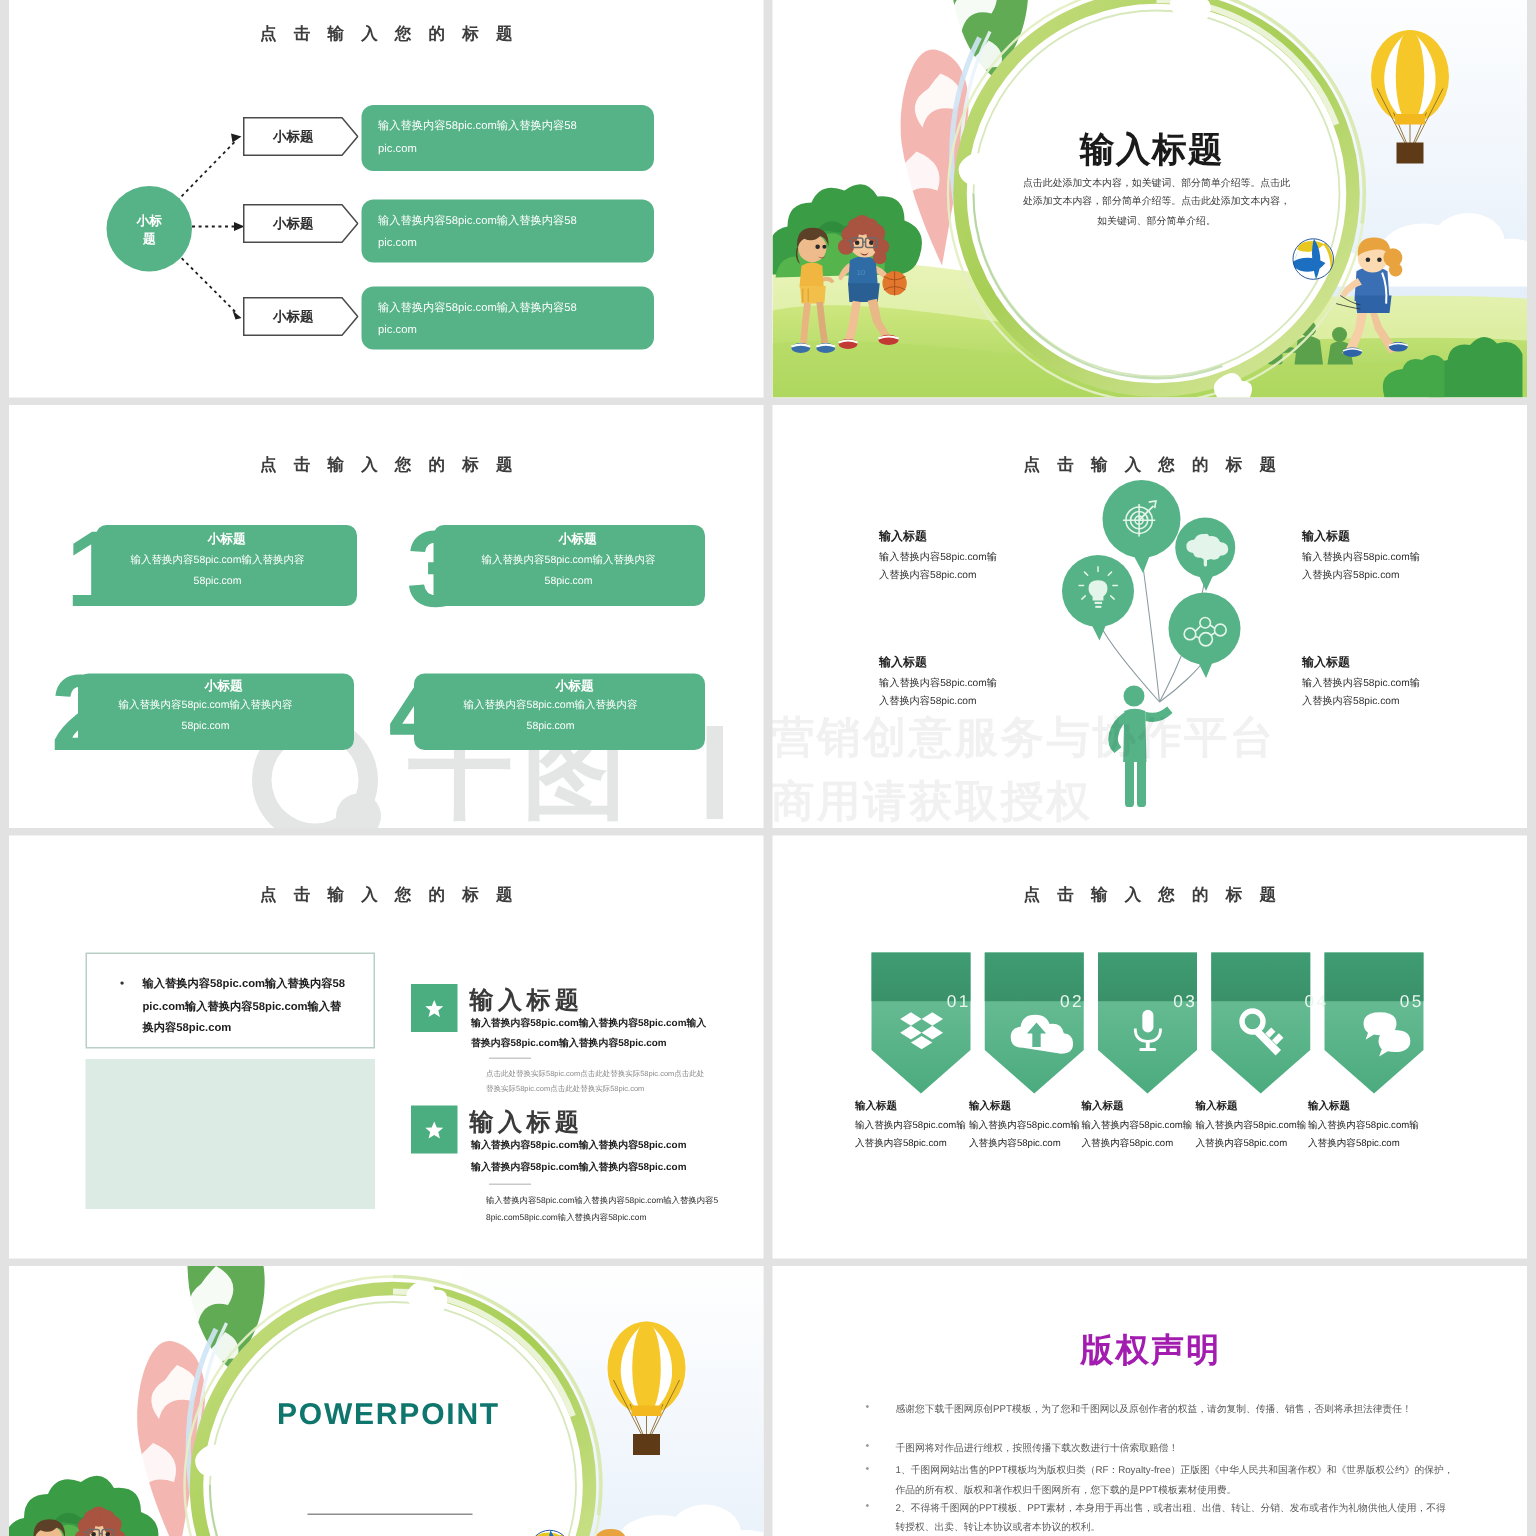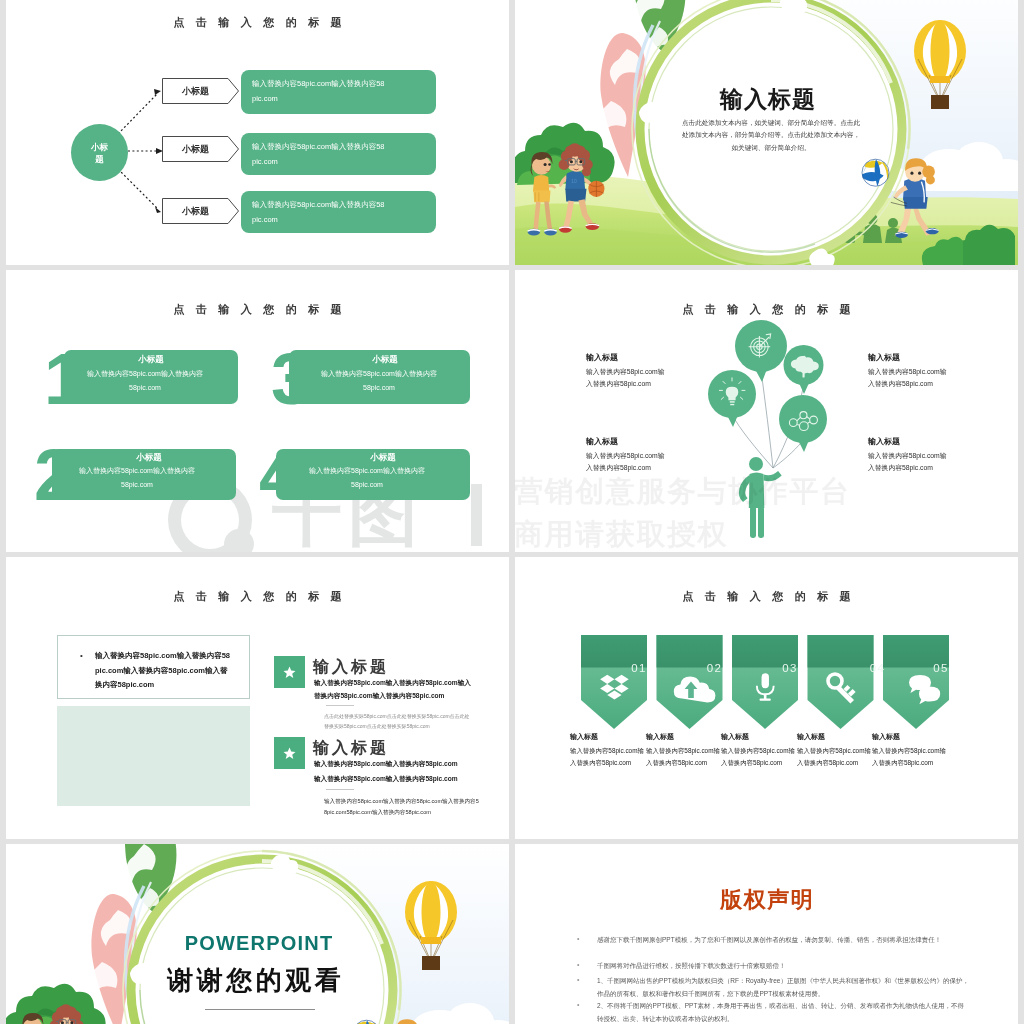--- a/index.html
+++ b/index.html
@@ -75,21 +75,21 @@
                font-size:23px;font-weight:bold;color:#1a1a1a;letter-spacing:1px;}
   .cover-body{position:absolute;left:166px;top:134px;width:180px;text-align:center;
               font-size:6.6px;line-height:12.4px;color:#3a3a3a;}
   .thx-en{position:absolute;left:133px;top:88px;width:240px;text-align:center;
           font-size:20px;font-weight:bold;color:#0f766e;letter-spacing:1.2px;}
   .thx-cn{position:absolute;left:128px;top:119px;width:240px;text-align:center;
           font-size:26px;font-weight:bold;color:#111;letter-spacing:3.5px;text-indent:3.5px;}
   .thx-rule{position:absolute;left:199px;top:165px;width:110px;height:1px;background:#8e8e8e;}
 
   
-  .s8-h1{position:absolute;width:100%;text-align:center;font-weight:bold;color:#c2410c;font-size:22px;
+  .s8-h1{position:absolute;width:100%;text-align:center;font-weight:bold;color:#a21caf;font-size:22px;
          letter-spacing:1.5px;text-indent:1.5px;}
   .s8-h2{position:absolute;width:100%;text-align:center;font-weight:bold;color:#111;font-size:10.2px;
          letter-spacing:0.7px;text-indent:0.7px;}
   .s8-row{position:absolute;left:62px;width:400px;}
   .s8-dot{position:absolute;left:0;top:1px;color:#999;font-size:7px;line-height:1;}
   .s8-li{position:absolute;left:20px;top:0;width:372px;font-size:6.5px;line-height:12.6px;color:#585858;
          word-break:break-all;}
 
   .wm{position:absolute;color:rgba(0,0,0,0.055);font-weight:bold;pointer-events:none;}
   .bigwm{position:absolute;left:160px;top:206px;width:340px;height:84px;z-index:0;pointer-events:none;}
@@ -742,21 +742,20 @@
             <path d="M2,56 C14,48 34,48 50,58 C38,74 16,74 4,64 Z" fill="#1c6fc0"></path>
             <path d="M50,28 C60,40 64,54 58,70 C58,52 54,38 46,30 Z" fill="#e8c820"></path>
             <path d="M33,22 C44,38 46,62 36,82 C30,60 28,40 33,22 Z" fill="#1c6fc0"></path>
             <circle cx="32" cy="52" r="30" fill="none" stroke="#1c4f96" stroke-width="1.4"></circle>
           </g>
           <path d="M10,80 q18,12 30,14 M4,92 q22,6 36,8" stroke="#2e2e2e" stroke-width="1.2" fill="none"></path>
         </g>
       </g>
     </svg>
     <div class="thx-en">POWERPOINT</div>
-    <div class="thx-cn">谢谢您的观看</div>
     <div class="thx-rule"></div>
   </div>
   <div class="slide" id="sl8">
     <div class="s8-h1" style="top:41px;">版权声明</div>
     <div class="s8-row" style="top:90px;">
       <span class="s8-dot">•</span>
       <span class="s8-li">感谢您下载千图网原创PPT模板，为了您和千图网以及原创作者的权益，请勿复制、传播、销售，否则将承担法律责任！</span>
     </div>
     <div class="s8-row" style="top:116px;">
       <span class="s8-dot">•</span>

